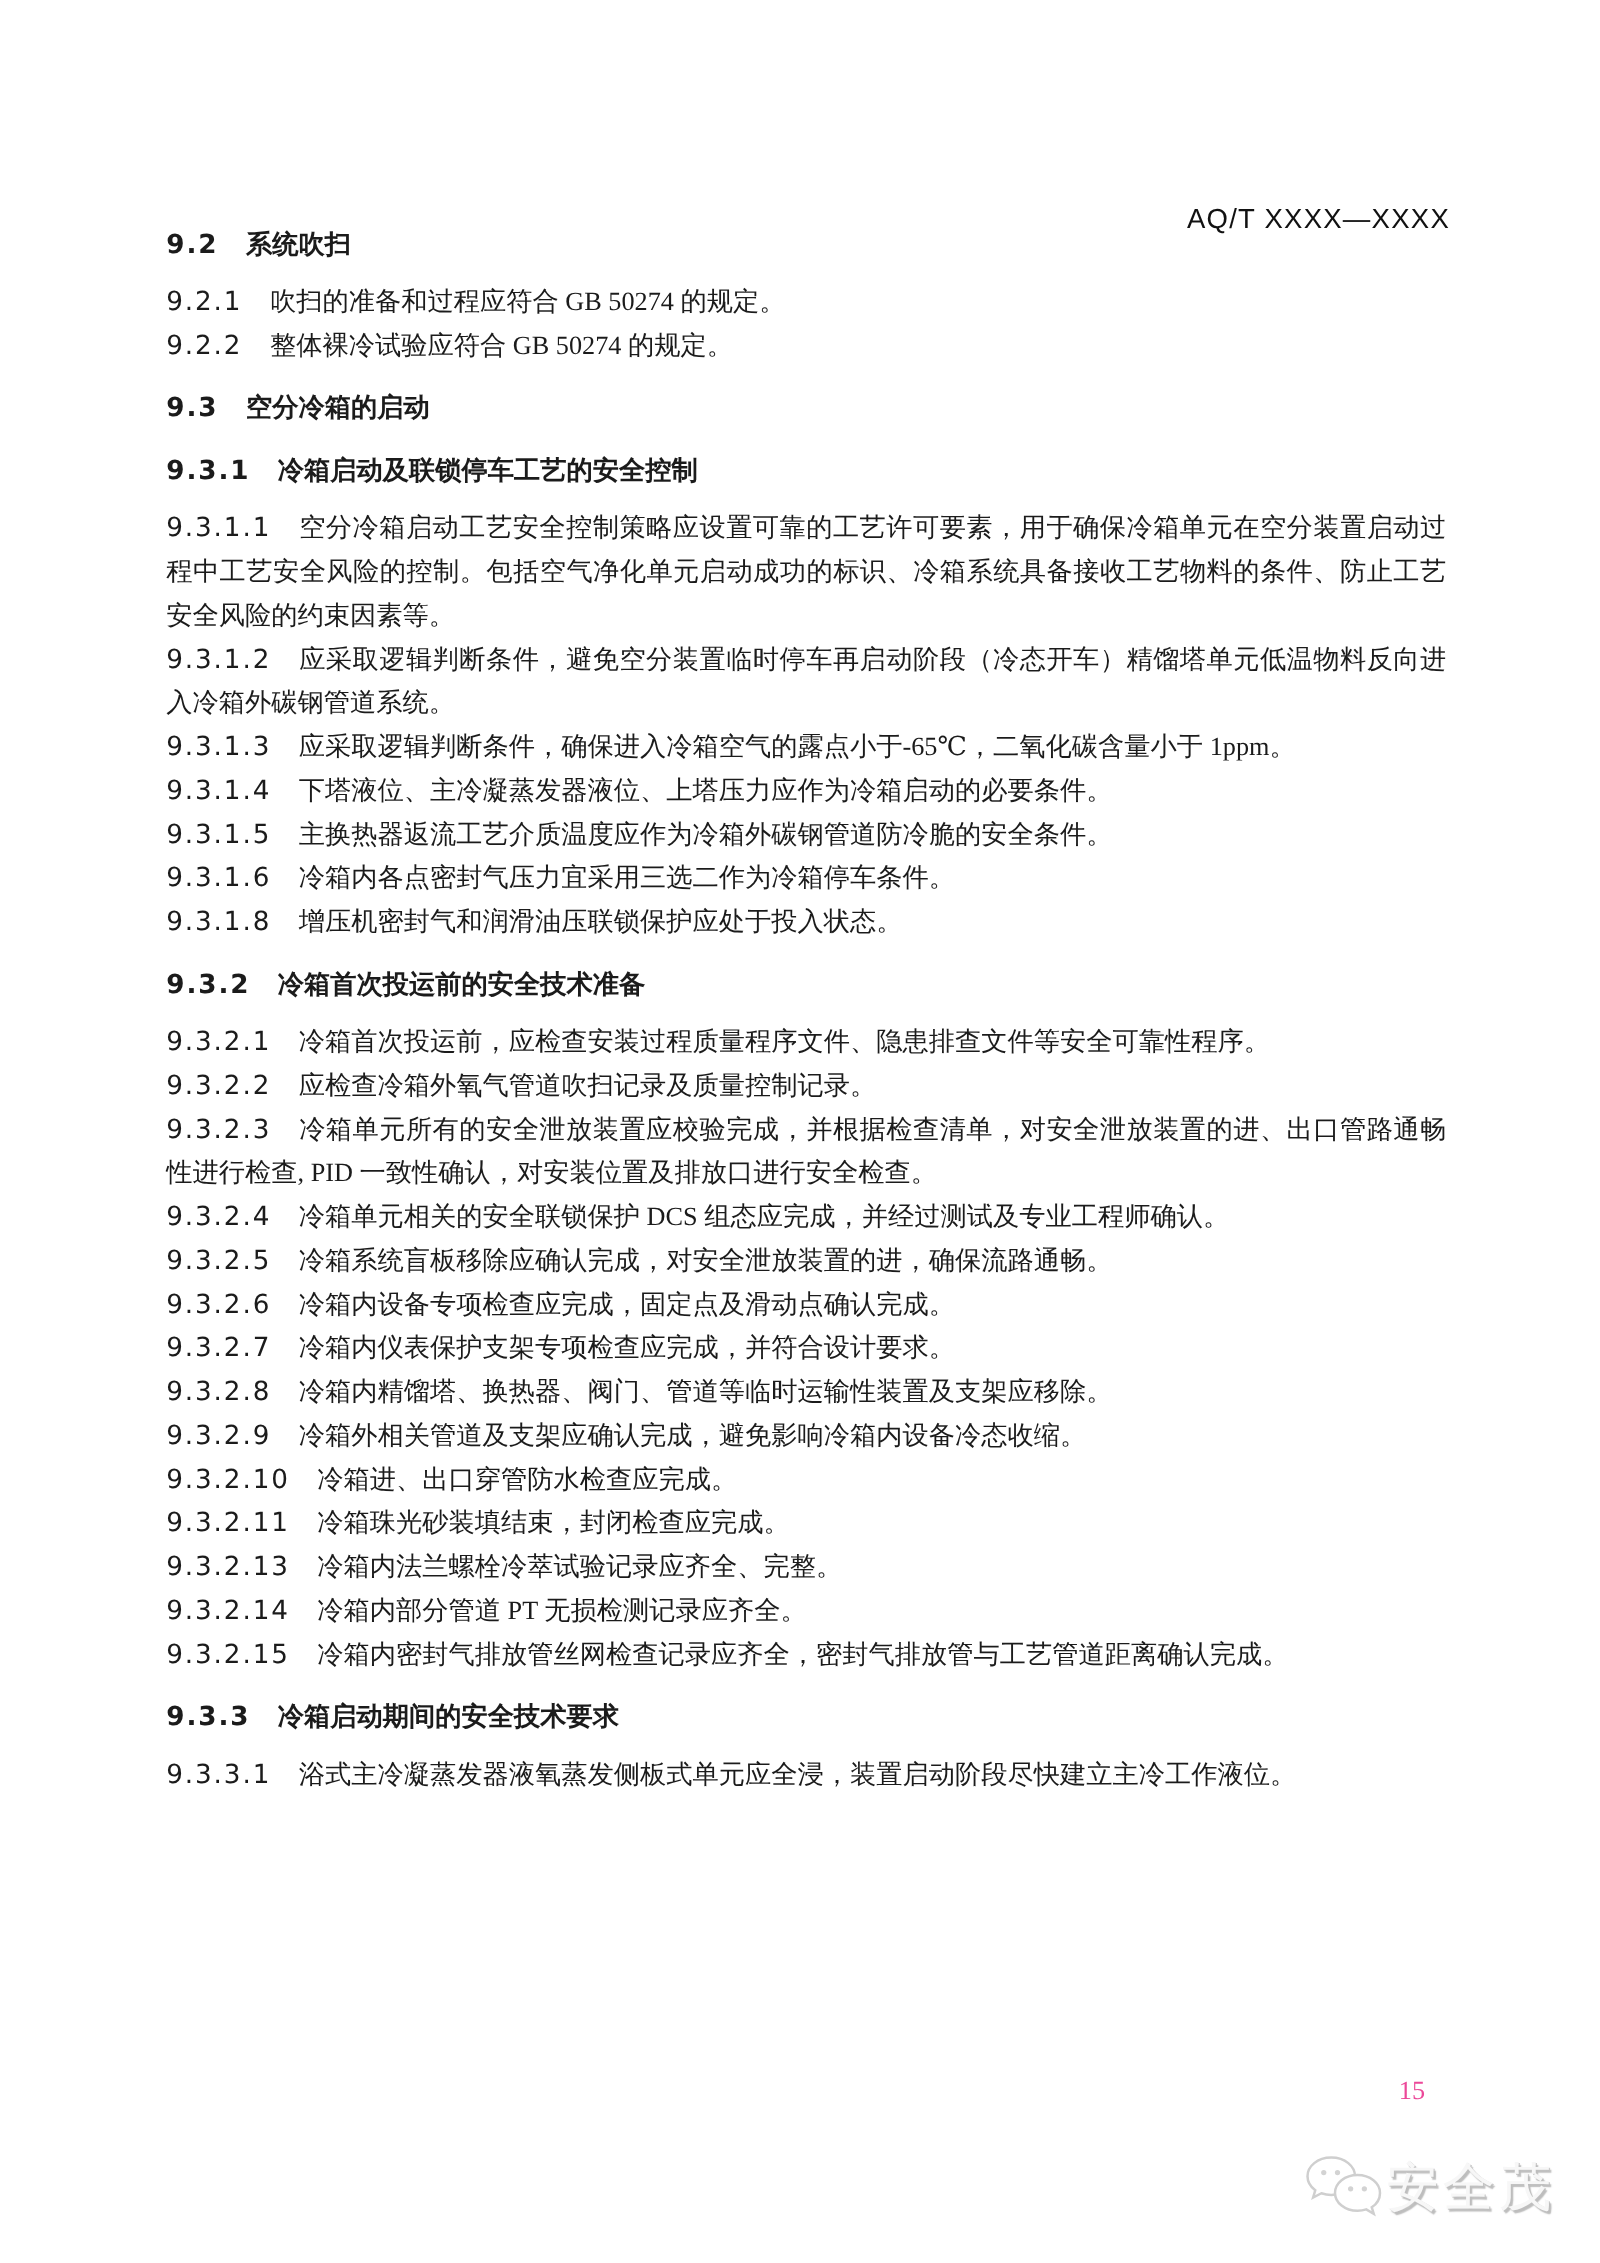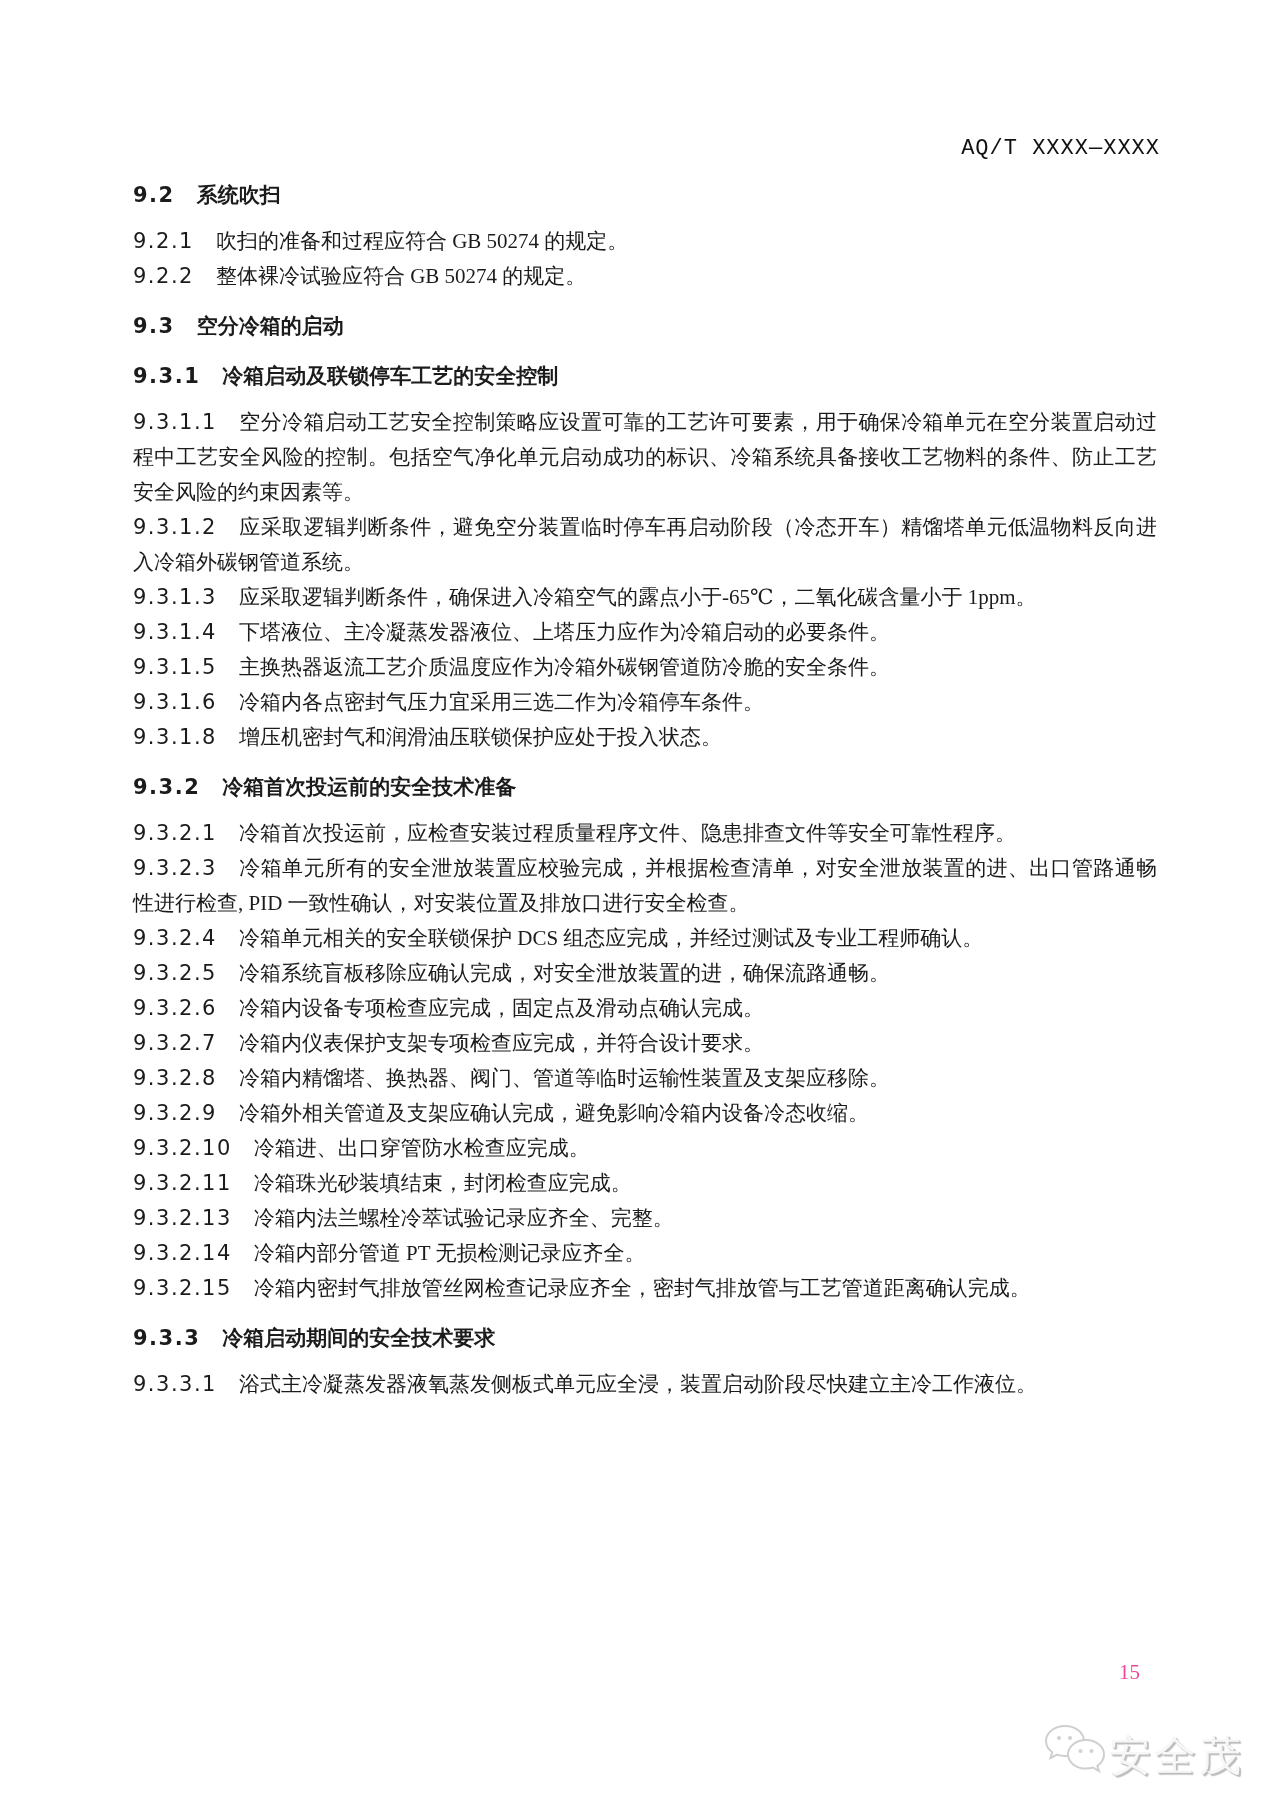--- a/index.html
+++ b/index.html
@@ -8,22 +8,22 @@
     background: #ffffff;
     position: relative;
     overflow: hidden;
     font-family: "Liberation Serif", "DejaVu Serif", serif;
     color: #1b1b1b;
   }
   .page { position: absolute; inset: 0; }
 
   .std-code {
     position: absolute;
-    top: 136px; right: 120px;
-    font-family: Liberation Mono, monospace;
+    top: 162px; right: 120px;
+    font-family: Liberation Sans, sans-serif;
     font-size: 22px;
     letter-spacing: 1px;
     color: #111;
     white-space: nowrap;
   }
 
   .doc {
     position: absolute;
     left: 133px; top: 178px;
     width: 1024px;
@@ -58,21 +58,21 @@
     top: 1660px; right: 140px;
     font-family: "Liberation Serif", "DejaVu Serif", serif;
     font-size: 21px;
     color: #ec4899;
   }
 
   .watermark {
     position: absolute;
     top: 1722px; right: 36px;
     display: flex;
-    align-items: flex-end;
+    align-items: flex-start;
   }
   .watermark .brand {
     font-family: "DejaVu Sans", "Liberation Sans", sans-serif;
     font-size: 42px;
     font-weight: 400;
     color: #f7f7f7;
     text-shadow: 2px 2px 1px #bdbdbd, 1px 1px 0 #cccccc;
     letter-spacing: 3px;
     white-space: nowrap;
   }
@@ -93,20 +93,21 @@
       <div class="clause h3"><span class="num">9.3.1</span><span class="txt">冷箱启动及联锁停车工艺的安全控制</span></div>
       <div class="clause p"><span class="num">9.3.1.1</span><span class="txt">空分冷箱启动工艺安全控制策略应设置可靠的工艺许可要素，用于确保冷箱单元在空分装置启动过程中工艺安全风险的控制。包括空气净化单元启动成功的标识、冷箱系统具备接收工艺物料的条件、防止工艺安全风险的约束因素等。</span></div>
       <div class="clause p"><span class="num">9.3.1.2</span><span class="txt">应采取逻辑判断条件，避免空分装置临时停车再启动阶段（冷态开车）精馏塔单元低温物料反向进入冷箱外碳钢管道系统。</span></div>
       <div class="clause p"><span class="num">9.3.1.3</span><span class="txt">应采取逻辑判断条件，确保进入冷箱空气的露点小于-65℃，二氧化碳含量小于 1ppm。</span></div>
       <div class="clause p"><span class="num">9.3.1.4</span><span class="txt">下塔液位、主冷凝蒸发器液位、上塔压力应作为冷箱启动的必要条件。</span></div>
       <div class="clause p"><span class="num">9.3.1.5</span><span class="txt">主换热器返流工艺介质温度应作为冷箱外碳钢管道防冷脆的安全条件。</span></div>
       <div class="clause p"><span class="num">9.3.1.6</span><span class="txt">冷箱内各点密封气压力宜采用三选二作为冷箱停车条件。</span></div>
       <div class="clause p"><span class="num">9.3.1.8</span><span class="txt">增压机密封气和润滑油压联锁保护应处于投入状态。</span></div>
       <div class="clause h3"><span class="num">9.3.2</span><span class="txt">冷箱首次投运前的安全技术准备</span></div>
       <div class="clause p"><span class="num">9.3.2.1</span><span class="txt">冷箱首次投运前，应检查安装过程质量程序文件、隐患排查文件等安全可靠性程序。</span></div>
+      <div class="clause p"><span class="num">9.3.2.2</span><span class="txt">应检查冷箱外氧气管道吹扫记录及质量控制记录。</span></div>
       <div class="clause p"><span class="num">9.3.2.3</span><span class="txt">冷箱单元所有的安全泄放装置应校验完成，并根据检查清单，对安全泄放装置的进、出口管路通畅性进行检查, PID 一致性确认，对安装位置及排放口进行安全检查。</span></div>
       <div class="clause p"><span class="num">9.3.2.4</span><span class="txt">冷箱单元相关的安全联锁保护 DCS 组态应完成，并经过测试及专业工程师确认。</span></div>
       <div class="clause p"><span class="num">9.3.2.5</span><span class="txt">冷箱系统盲板移除应确认完成，对安全泄放装置的进，确保流路通畅。</span></div>
       <div class="clause p"><span class="num">9.3.2.6</span><span class="txt">冷箱内设备专项检查应完成，固定点及滑动点确认完成。</span></div>
       <div class="clause p"><span class="num">9.3.2.7</span><span class="txt">冷箱内仪表保护支架专项检查应完成，并符合设计要求。</span></div>
       <div class="clause p"><span class="num">9.3.2.8</span><span class="txt">冷箱内精馏塔、换热器、阀门、管道等临时运输性装置及支架应移除。</span></div>
       <div class="clause p"><span class="num">9.3.2.9</span><span class="txt">冷箱外相关管道及支架应确认完成，避免影响冷箱内设备冷态收缩。</span></div>
       <div class="clause p"><span class="num">9.3.2.10</span><span class="txt">冷箱进、出口穿管防水检查应完成。</span></div>
       <div class="clause p"><span class="num">9.3.2.11</span><span class="txt">冷箱珠光砂装填结束，封闭检查应完成。</span></div>
       <div class="clause p"><span class="num">9.3.2.13</span><span class="txt">冷箱内法兰螺栓冷萃试验记录应齐全、完整。</span></div>

